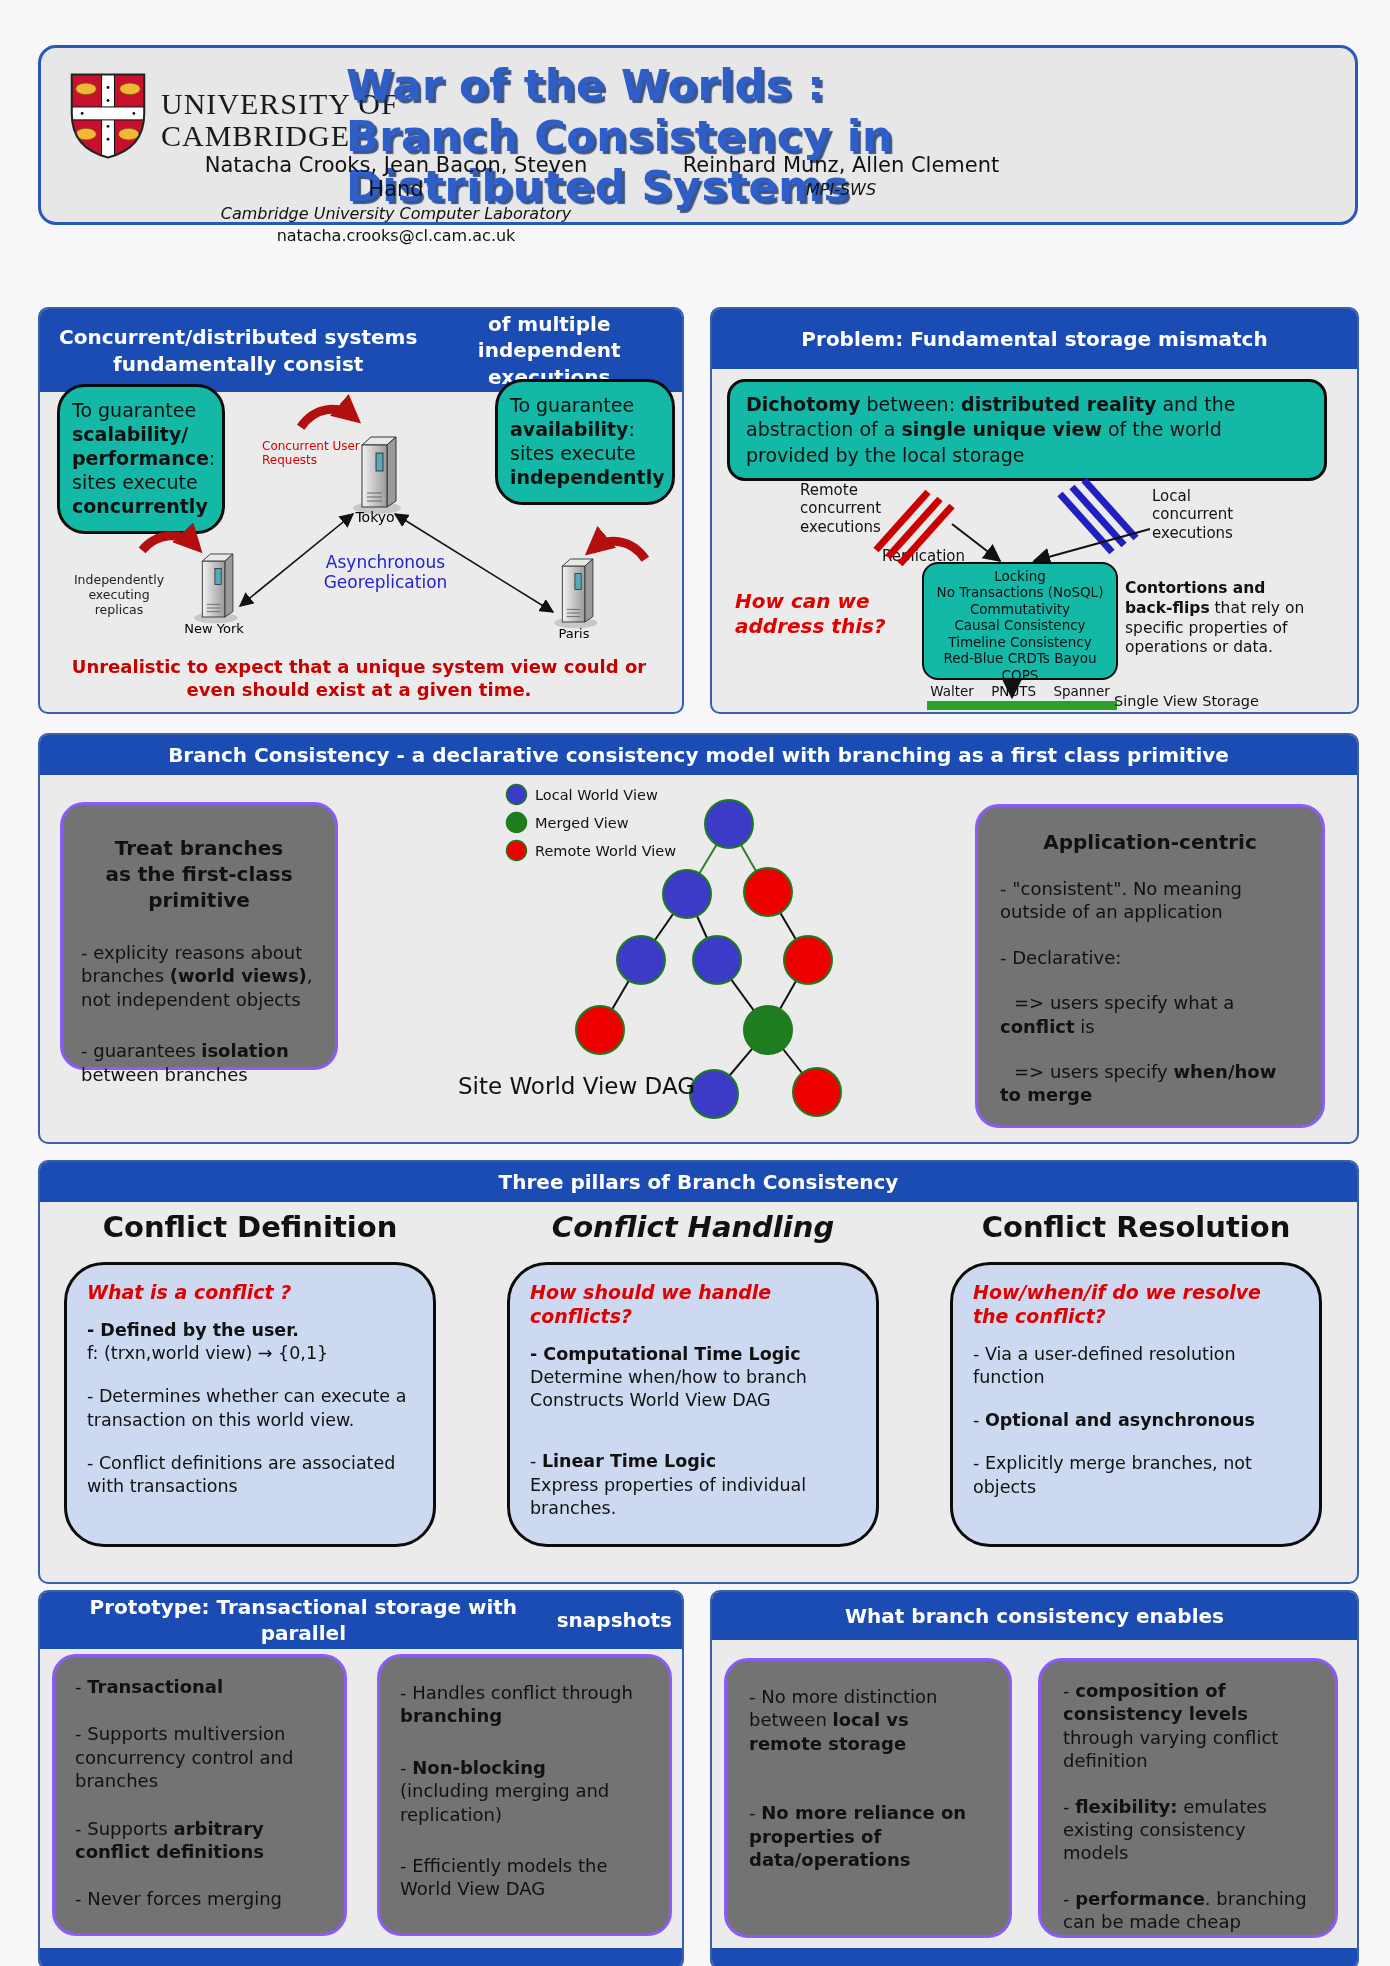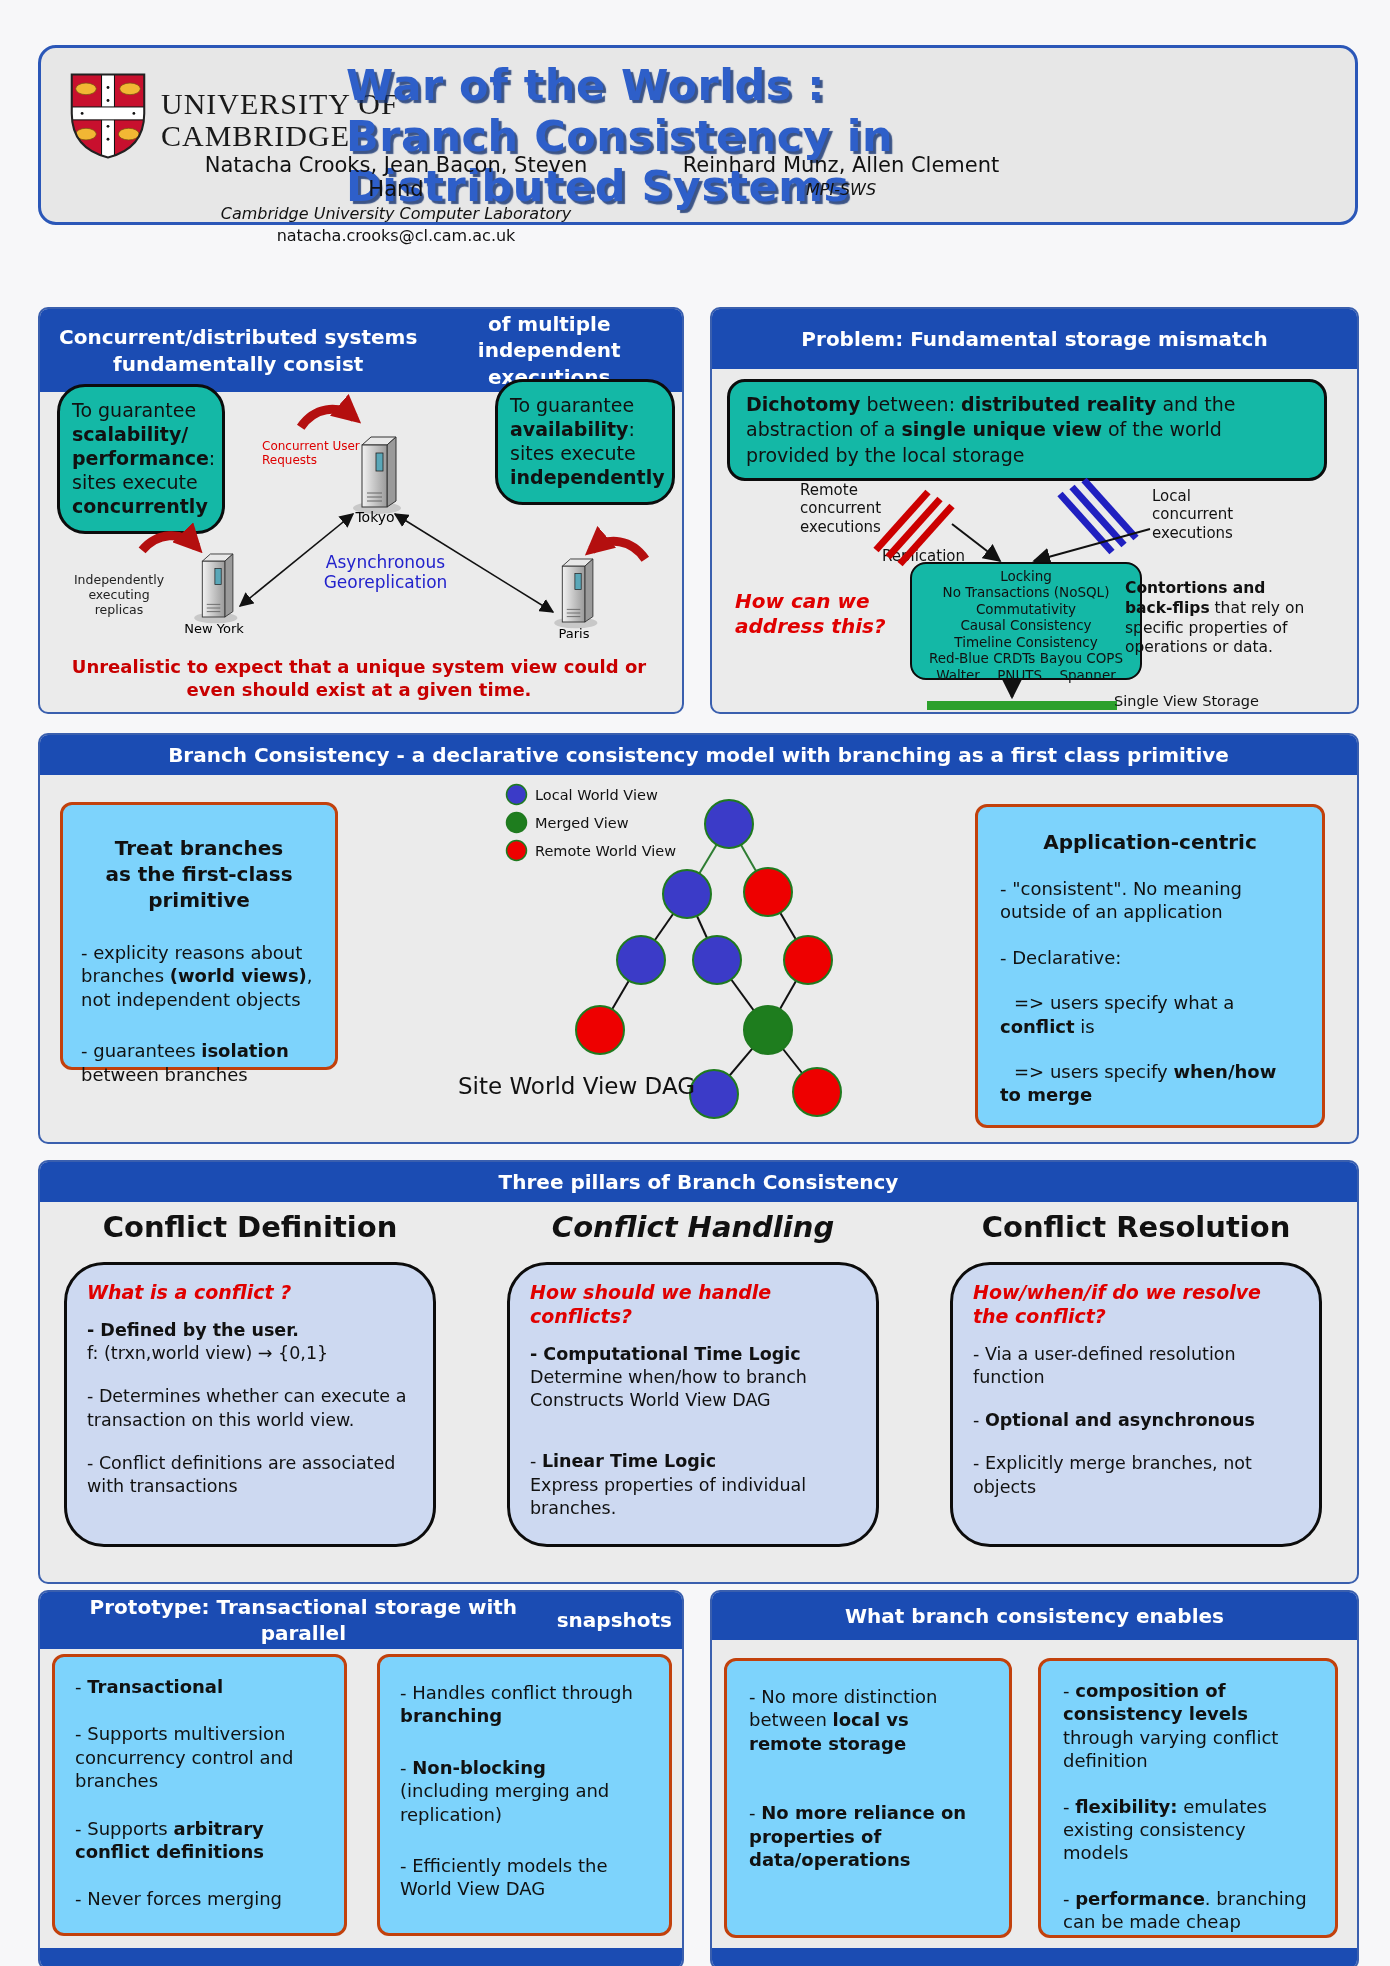--- a/index.html
+++ b/index.html
@@ -2,21 +2,21 @@
 <html><head>
 <meta charset="utf-8">
 <style>
   html,body{margin:0;padding:0;background:#f7f7f9;}
   .poster{position:relative;width:1390px;height:1966px;background:#f7f7f9;font-family:"DejaVu Sans","Liberation Sans",sans-serif;color:#111;overflow:hidden;}
   .panel{position:absolute;background:#ebebeb;border:2px solid #3a5fae;border-radius:10px;overflow:hidden;}
   .panel-title{background:#1b4cb3;color:#fff;font-weight:bold;font-size:20px;text-align:center;display:flex;align-items:center;justify-content:center;line-height:1.32;padding:2px 10px;box-sizing:border-box;}
   .h60{min-height:60px}.h40{min-height:40px}.h48{min-height:48px}.h56{min-height:56px}
   .panel-footer{position:absolute;left:0;right:0;bottom:0;height:20px;background:#1b4cb3;}
   .bubble{position:absolute;background:#14b8a6;border:3px solid #0c0c0c;border-radius:28px;box-sizing:border-box;}
-  .bigbox{position:absolute;background:#7dd3fc;border:3px solid #c2410c;border-radius:12px;box-sizing:border-box;}
+  .bigbox{position:absolute;background:#737373;border:3px solid #8b5cf6;border-radius:24px;box-sizing:border-box;}
   .abs{position:absolute;}
   
   .header{position:absolute;left:38px;top:45px;width:1320px;height:180px;background:#e7e7e7;border:3px solid #2b57b8;border-radius:18px;box-sizing:border-box;}
   .uni-name{font-family:"Liberation Serif","DejaVu Serif",serif;color:#1a1a1a;line-height:1.08;font-size:30px;letter-spacing:1px;}
   .poster-title{font-weight:bold;color:#2e5fc9;font-size:43px;line-height:1.18;text-shadow:3px 3px 1px rgba(18,48,110,0.8);letter-spacing:0.5px;}
   .authors{text-align:center;}
   .authors .name{font-size:21px;}
   .authors .affil{font-size:16px;font-style:italic;margin-top:3px;}
   .authors .mail{font-size:16px;margin-top:3px;}
   
@@ -180,21 +180,21 @@
         <marker id="arr2" viewBox="0 0 10 10" refX="9" refY="5" markerWidth="9" markerHeight="9" orient="auto-start-reverse">
           <path d="M0,0L10,5L0,10z" fill="#111"></path>
         </marker>
       </defs>
       <line x1="240" y1="155" x2="288" y2="192" stroke="#111" stroke-width="2" marker-end="url(#arr2)"></line>
       <line x1="438" y1="160" x2="322" y2="192" stroke="#111" stroke-width="2" marker-end="url(#arr2)"></line>
       <line x1="300" y1="312" x2="300" y2="328" stroke="#111" stroke-width="2.5" marker-end="url(#arr2)"></line>
       <rect x="215" y="332" width="190" height="9" fill="#2ca02c"></rect>
     </svg>
 
-    <div class="bubble lockbox" style="left:198px;top:253px;width:232px;height:118px;">
+    <div class="bubble lockbox" style="left:210px;top:253px;width:196px;height:118px;">
       <div>Locking</div>
       <div>No Transactions (NoSQL)</div>
       <div>Commutativity</div>
       <div>Causal Consistency</div>
       <div>Timeline Consistency</div>
       <div>Red-Blue CRDTs Bayou COPS</div>
       <div class="ws">Walter PNUTS Spanner</div>
     </div>
 
     <div class="abs question-red" style="left:23px;top:280px;width:168px;">How can we address this?</div>

